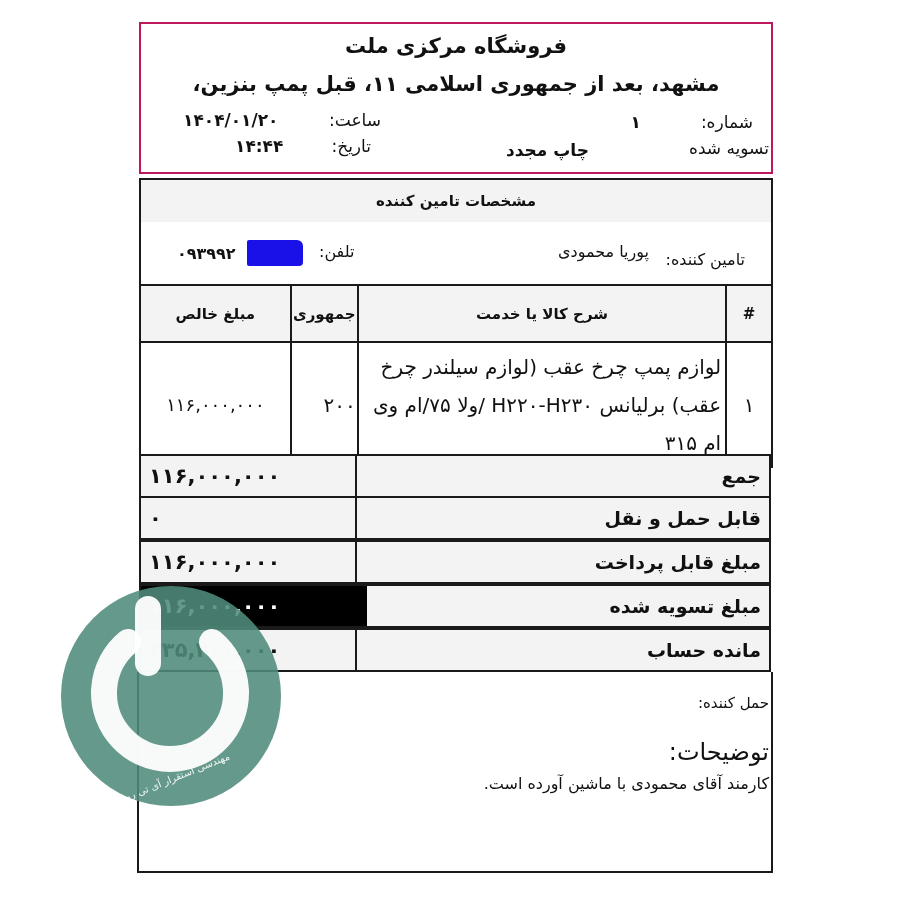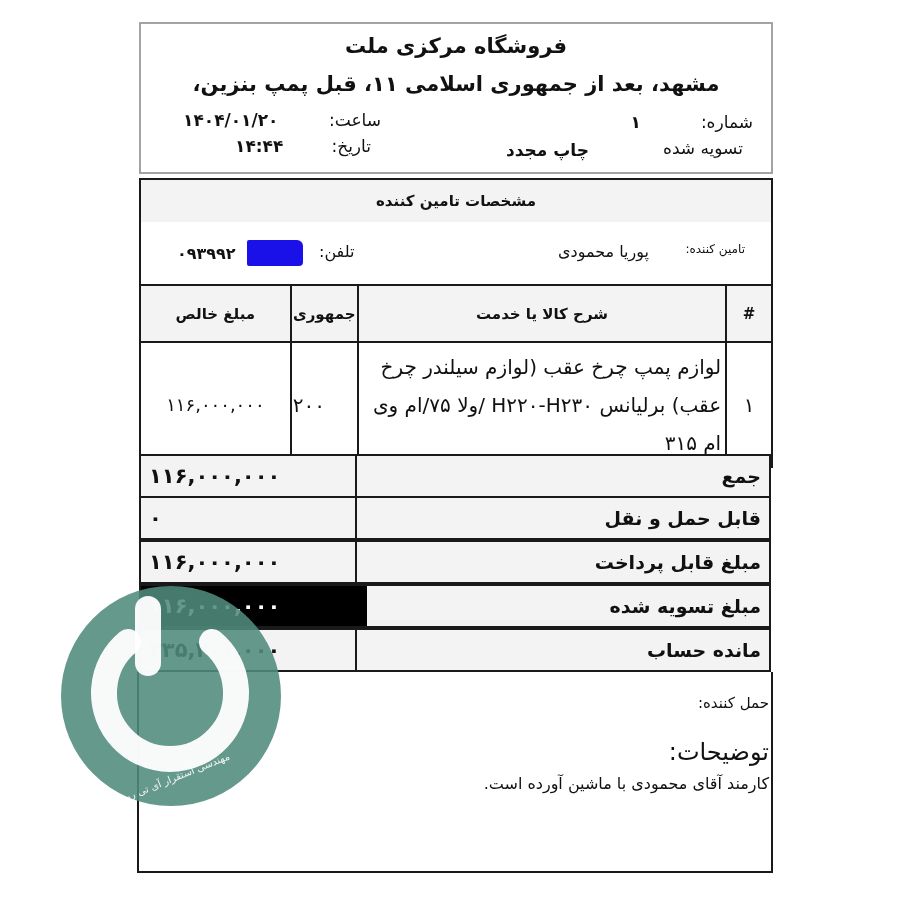--- a/index.html
+++ b/index.html
@@ -5,21 +5,21 @@
   html, body { margin: 0; padding: 0; }
   body {
     width: 910px; height: 910px; background: #ffffff; position: relative; overflow: hidden;
     font-family: "DejaVu Sans", sans-serif; color: #111;
   }
   .abs { position: absolute; box-sizing: border-box; }
   .rtl { direction: rtl; }
   .bold { font-weight: normal; }
 
   
-  #header-box { left: 139px; top: 22px; width: 634px; height: 152px; border: 2px solid #a3a3a3; background: #fff; }
+  #header-box { left: 139px; top: 22px; width: 634px; height: 152px; border: 2px solid #be185d; background: #fff; }
   #store-name { left: 0; right: 0; top: 10px; text-align: center; font-size: 21px; font-weight: bold; }
   #store-address { left: 0; right: 0; top: 48px; text-align: center; font-size: 21px; font-weight: bold; }
   .hdr-label { font-size: 17px; }
   .hdr-val { font-size: 17px; font-weight: bold; }
 
   
   #supplier-title-row { left: 139px; top: 178px; width: 634px; height: 46px; border: 2px solid #1a1a1a; background: #f3f3f3; text-align: center; line-height: 42px; font-size: 15px; font-weight: bold; }
   #supplier-info-row { left: 139px; top: 222px; width: 634px; height: 64px; border: 2px solid #1a1a1a; border-top: none; background: #fff; }
 
   
@@ -44,40 +44,40 @@
 <body>
 
 <div id="header-box" class="abs">
   <div id="store-name" class="abs rtl">فروشگاه مرکزی ملت</div>
   <div id="store-address" class="abs rtl">مشهد، بعد از جمهوری اسلامی ۱۱، قبل پمپ بنزین،</div>
 
   <div class="abs rtl" style="right:18px; top:88px; width:240px; height:26px;">
     <span class="hdr-label abs" style="right:0; top:0;">شماره:</span>
     <span class="hdr-val abs" style="right:112px; top:0;">۱</span>
   </div>
-  <div class="abs rtl" style="right:28px; top:114px; width:100px;">
+  <div class="abs rtl" style="right:2px; top:114px; width:100px;">
     <span class="hdr-label">تسویه شده</span>
   </div>
   <div class="abs rtl" style="right:182px; top:116px; width:110px;">
     <span class="hdr-val">چاپ مجدد</span>
   </div>
 
   <div class="abs" style="left:40px; top:86px; width:200px; height:26px;">
     <span class="hdr-label abs rtl" style="right:0; top:0;">ساعت:</span>
     <span class="hdr-val abs" style="left:2px; top:0; letter-spacing:1px;">۱۴۰۴/۰۱/۲۰</span>
   </div>
   <div class="abs" style="left:40px; top:112px; width:190px; height:26px;">
     <span class="hdr-label abs rtl" style="right:0; top:0;">تاریخ:</span>
     <span class="hdr-val abs" style="left:54px; top:0; letter-spacing:1px;">۱۴:۴۴</span>
   </div>
 </div>
 
 <div id="supplier-title-row" class="abs rtl">مشخصات تامین کننده</div>
 <div id="supplier-info-row" class="abs">
-  <span class="abs rtl" style="right:26px; top:20px; font-size:12px;">تامین کننده:</span>
+  <span class="abs rtl" style="right:26px; top:28px; font-size:16px;">تامین کننده:</span>
   <span class="abs rtl bold" style="right:122px; top:20px; font-size:16px;">پوریا محمودی</span>
   <span class="abs rtl" style="left:178px; top:20px; font-size:16px;">تلفن:</span>
   <span class="abs" style="left:36px; top:22px; font-size:16px; font-weight:bold; letter-spacing:1px;">۰۹۳۹۹۲</span>
   <span class="abs" style="left:106px; top:18px; width:56px; height:26px; background:#1a10e8; border-radius:2px 6px 4px 2px;"></span>
 </div>
 
 <table class="items">
   <colgroup>
     <col style="width:46px">
     <col style="width:370px">
@@ -89,21 +89,21 @@
       <th>#</th>
       <th>شرح کالا یا خدمت</th>
       <th>جمهوری</th>
       <th>مبلغ خالص</th>
     </tr>
   </thead>
   <tbody>
     <tr style="height:125px;">
       <td style="text-align:center;">۱</td>
       <td class="desc-cell">لوازم پمپ چرخ عقب (لوازم سیلندر چرخ عقب) برلیانس H۲۲۰-H۲۳۰ /ولا ۷۵/ام وی ام ۳۱۵</td>
-      <td style="text-align:left; letter-spacing:2px;">۲۰۰</td>
+      <td style="text-align:right; letter-spacing:2px;">۲۰۰</td>
       <td style="text-align:center; direction:ltr; font-size:18px; letter-spacing:1px;">۱۱۶,۰۰۰,۰۰۰</td>
     </tr>
   </tbody>
 </table>
 
 <div class="abs tot-row" style="top:454px;">
   <div class="tot-label">جمع</div>
   <div class="tot-val">۱۱۶,۰۰۰,۰۰۰</div>
 </div>
 <div class="abs tot-row" style="top:496px;">

